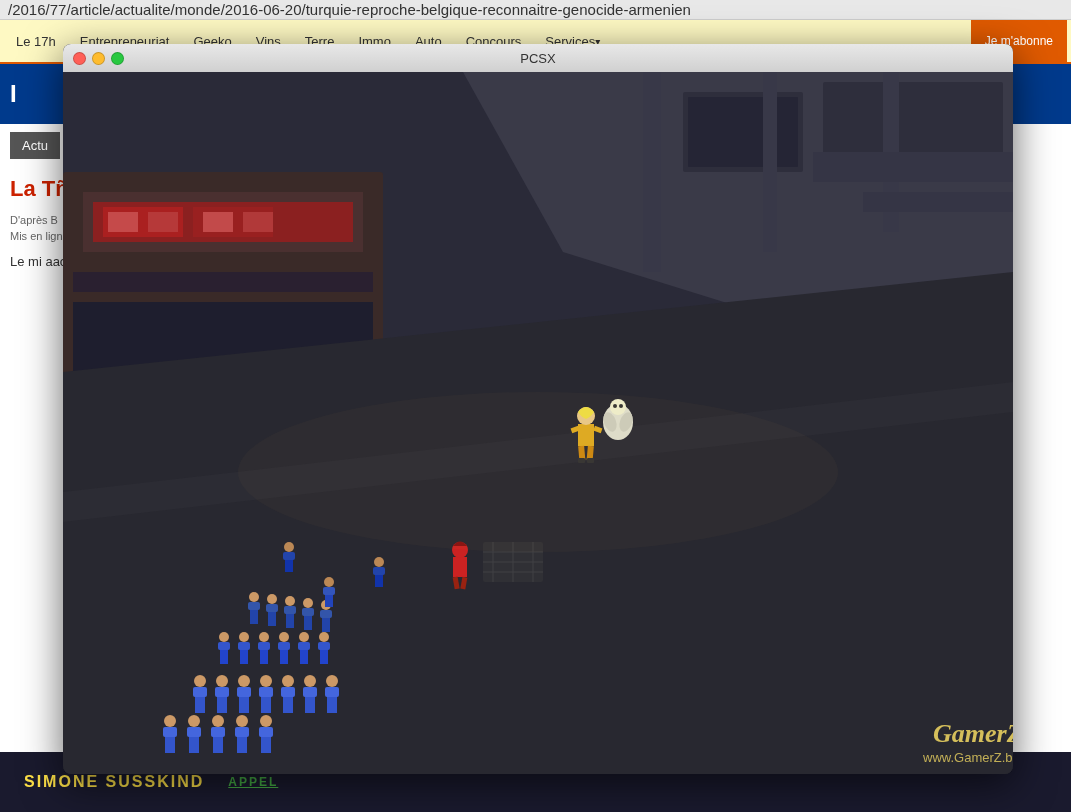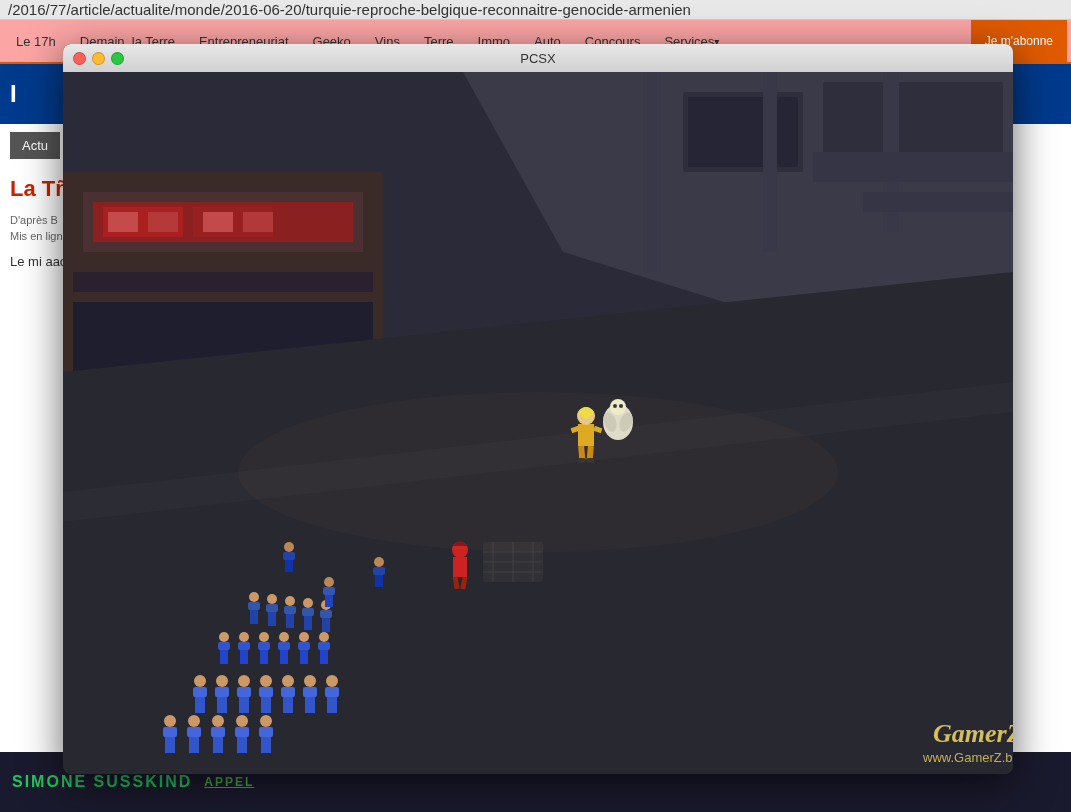--- a/index.html
+++ b/index.html
@@ -19,21 +19,21 @@
       border-bottom: 1px solid #ccc;
       display: flex;
       align-items: center;
       padding: 0 8px;
       font-size: 15px;
       color: #333;
     }
 
     
     .nav-bar {
-      background: #fca5a5;
+      background: #fef9c3;
       border-bottom: 2px solid #e05a00;
       height: 44px;
       display: flex;
       align-items: center;
       padding: 0 4px;
       position: relative;
     }
 
     .nav-item {
       padding: 0 12px;
@@ -212,45 +212,44 @@
       right: 0;
       height: 60px;
       background: #1a1a2e;
       display: flex;
       align-items: center;
       overflow: hidden;
       z-index: 50;
     }
 
     .banner-text {
-      color: #22c55e;
+      color: #fde047;
       font-size: 16px;
       font-weight: bold;
-      padding: 0 12px;
+      padding: 0 24px;
       letter-spacing: 2px;
     }
 
     .banner-green {
       color: #44aa44;
       font-size: 12px;
       font-weight: bold;
       letter-spacing: 2px;
       text-decoration: underline;
     }
   </style>
 </head>
 <body>
 
 <div class="url-bar">
   <span>/2016/77/article/actualite/monde/2016-06-20/turquie-reproche-belgique-reconnaitre-genocide-armenien</span>
 </div>
 
 <div class="nav-bar">
   <div class="nav-item">Le 17h</div>
-  <div class="nav-item">Demain, la Terre</div>
   <div class="nav-item">Entrepreneuriat</div>
   <div class="nav-item">Geeko</div>
   <div class="nav-item">Vins</div>
   <div class="nav-item">Terre</div>
   <div class="nav-item">Immo</div>
   <div class="nav-item">Auto</div>
   <div class="nav-item">Concours</div>
   <div class="nav-item has-dropdown">Services</div>
   <div class="nav-subscribe">Je m'abonne</div>
 </div>

